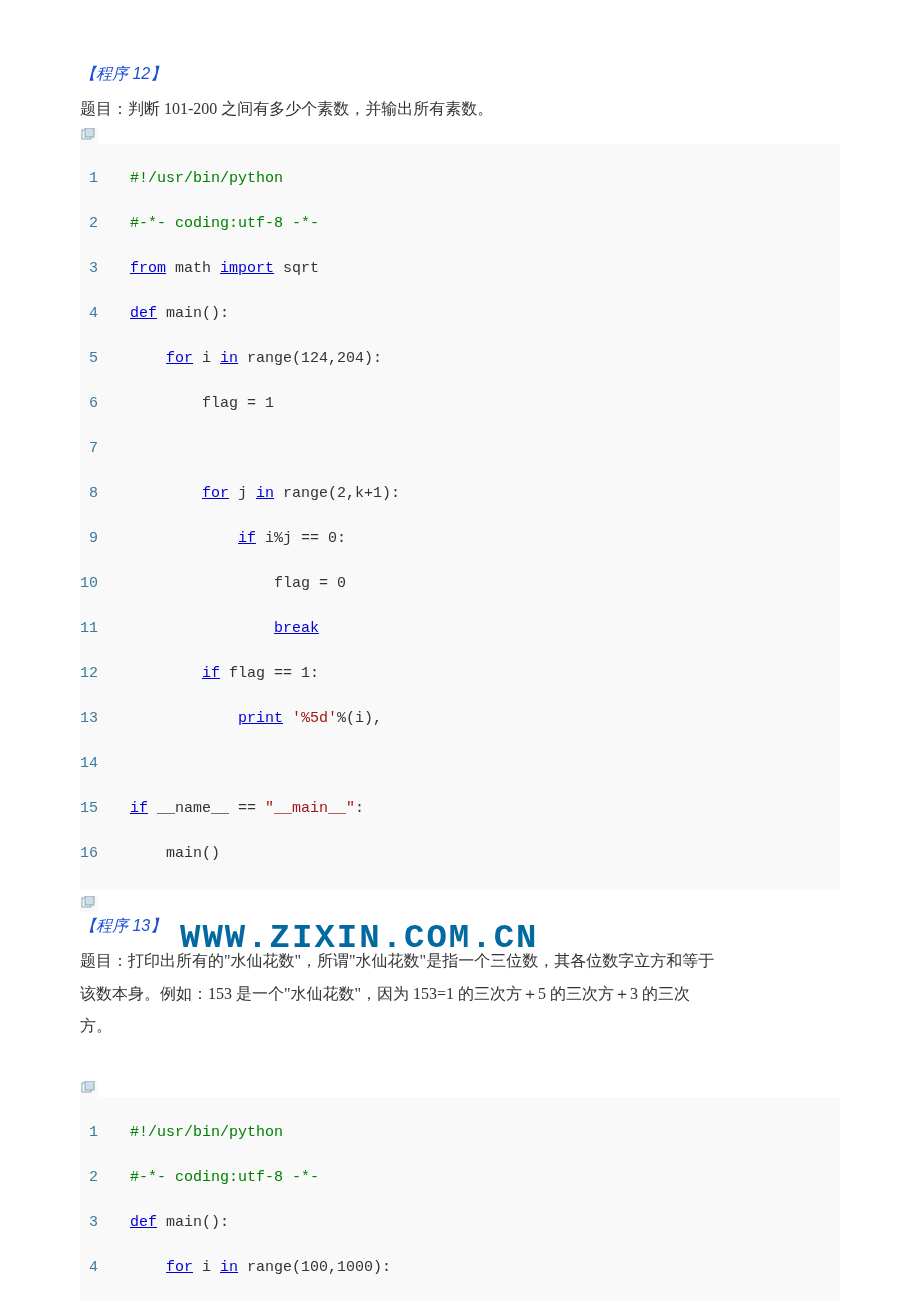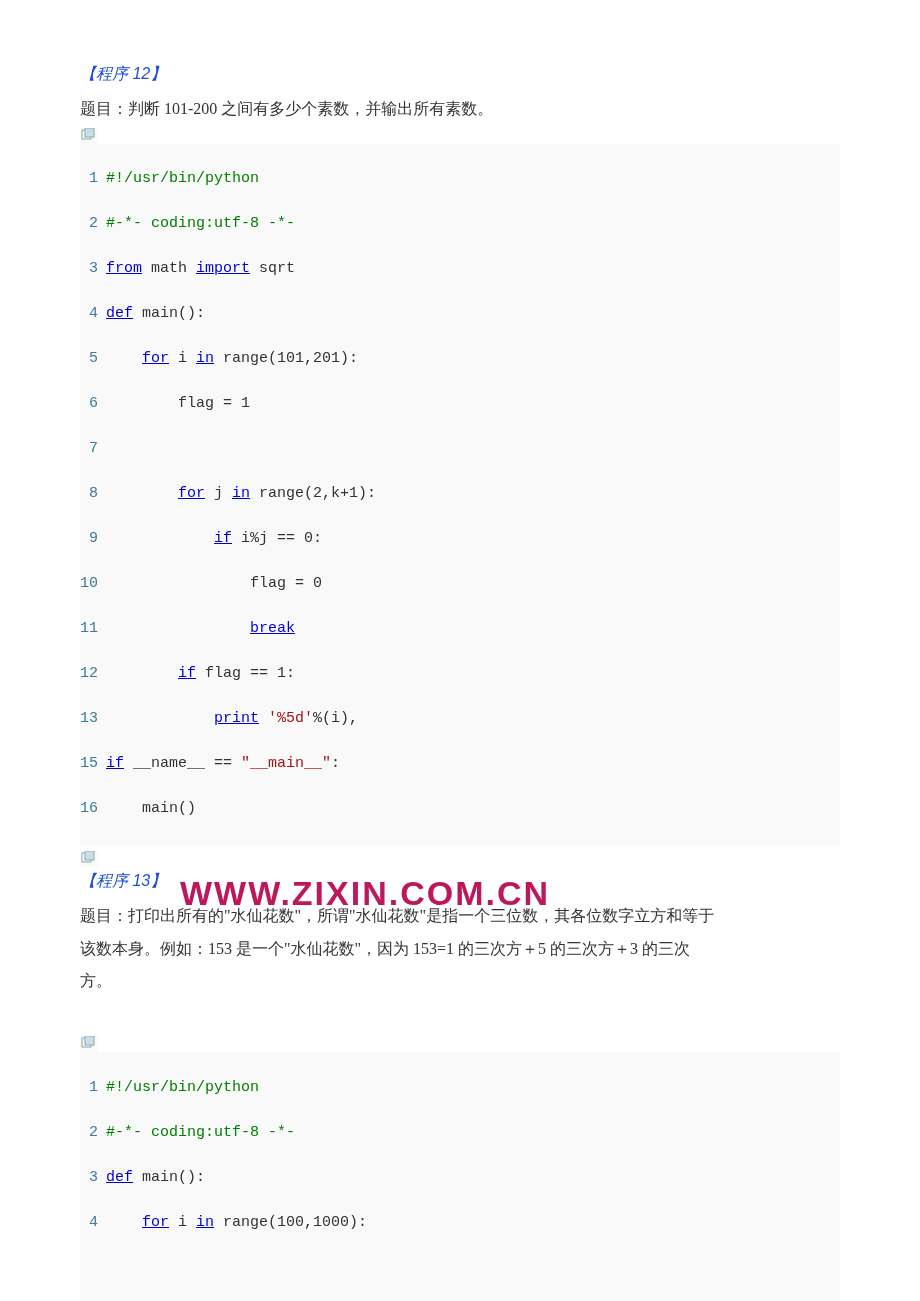--- a/index.html
+++ b/index.html
@@ -41,20 +41,21 @@
     .lineno {
       display: inline-block;
       width: 26px;
       text-align: right;
       padding-right: 8px;
       color: #3b7a9e;
       font-family: Consolas, 'Courier New', monospace;
     }
     .code {
       font-family: Consolas, 'Courier New', monospace;
+      margin-left: 24px;
     }
     .c-comment { color: #008000; }
     .c-keyword { color: #0000d6; text-decoration: underline; }
     .c-string  { color: #a31515; }
     .c-op      { color: #333; }
     .c-ident   { color: #333; text-align: center; }
     .copy-icon {
       display: block;
       width: 18px;
       height: 16px;
@@ -63,24 +64,24 @@
       position: relative;
     }
     .copy-icon svg { display: block; }
     .watermark-row {
       position: relative;
     }
     .watermark {
       position: absolute;
       left: 100px;
       top: -4px;
-      font-family: Liberation Sans, sans-serif;
+      font-family: Liberation Mono, monospace;
       font-size: 34px;
       font-weight: bold;
-      color: #be185d;
+      color: #0369a1;
       letter-spacing: 2px;
       z-index: 0;
       pointer-events: none;
     }
     .watermark-content {
       position: relative;
       z-index: 1;
     }
     .big-gap { height: 36px; }
   </style>
@@ -94,29 +95,30 @@
 <svg width="16" height="14" viewBox="0 0 16 14">
       <rect x="2" y="2" width="9" height="9" fill="none" stroke="#8aa" stroke-width="1"></rect>
       <rect x="5" y="0" width="9" height="9" fill="#cde" stroke="#8aa" stroke-width="1"></rect>
     </svg>
 </span>
 <div class="code-block">
 <div class="line"><span class="lineno">1</span><span class="code"><span class="c-comment">#!/usr/bin/python</span></span></div>
 <div class="line"><span class="lineno">2</span><span class="code"><span class="c-comment">#-*- coding:utf-8 -*-</span></span></div>
 <div class="line"><span class="lineno">3</span><span class="code"><span class="c-keyword">from</span><span class="c-ident"> math </span><span class="c-keyword">import</span><span class="c-ident"> sqrt</span></span></div>
 <div class="line"><span class="lineno">4</span><span class="code"><span class="c-keyword">def</span><span class="c-ident"> main():</span></span></div>
-<div class="line"><span class="lineno">5</span><span class="code">    <span class="c-keyword">for</span><span class="c-ident"> i </span><span class="c-keyword">in</span><span class="c-ident"> range(101,201):</span></span></div>
+<div class="line"><span class="lineno">5</span><span class="code">    <span class="c-keyword">for</span><span class="c-ident"> i </span><span class="c-keyword">in</span><span class="c-ident"> range(124,204):</span></span></div>
 <div class="line"><span class="lineno">6</span><span class="code">       <span class="c-ident"> flag = 1</span></span></div>
 <div class="line"><span class="lineno">7</span></div>
 <div class="line"><span class="lineno">8</span><span class="code">        <span class="c-keyword">for</span><span class="c-ident"> j </span><span class="c-keyword">in</span><span class="c-ident"> range(2,k+1):</span></span></div>
 <div class="line"><span class="lineno">9</span><span class="code">            <span class="c-keyword">if</span><span class="c-ident"> i%j == 0:</span></span></div>
 <div class="line"><span class="lineno">10</span><span class="code">               <span class="c-ident"> flag = 0</span></span></div>
 <div class="line"><span class="lineno">11</span><span class="code">                <span class="c-keyword">break</span></span></div>
 <div class="line"><span class="lineno">12</span><span class="code">        <span class="c-keyword">if</span><span class="c-ident"> flag == 1:</span></span></div>
 <div class="line"><span class="lineno">13</span><span class="code">            <span class="c-keyword">print</span><span class="c-string"> '%5d'</span><span class="c-ident">%(i),</span></span></div>
+<div class="line"><span class="lineno">14</span><span class="code"></span></div>
 <div class="line"><span class="lineno">15</span><span class="code"><span class="c-keyword">if</span><span class="c-ident"> __name__ </span><span class="c-op">== </span><span class="c-string">"__main__"</span><span class="c-op">:</span></span></div>
 <div class="line"><span class="lineno">16</span><span class="code">   <span class="c-ident"> main()</span></span></div>
 </div>
 <span class="copy-icon">
 <svg width="16" height="14" viewBox="0 0 16 14">
       <rect x="2" y="2" width="9" height="9" fill="none" stroke="#8aa" stroke-width="1"></rect>
       <rect x="5" y="0" width="9" height="9" fill="#cde" stroke="#8aa" stroke-width="1"></rect>
     </svg>
 </span>
 

